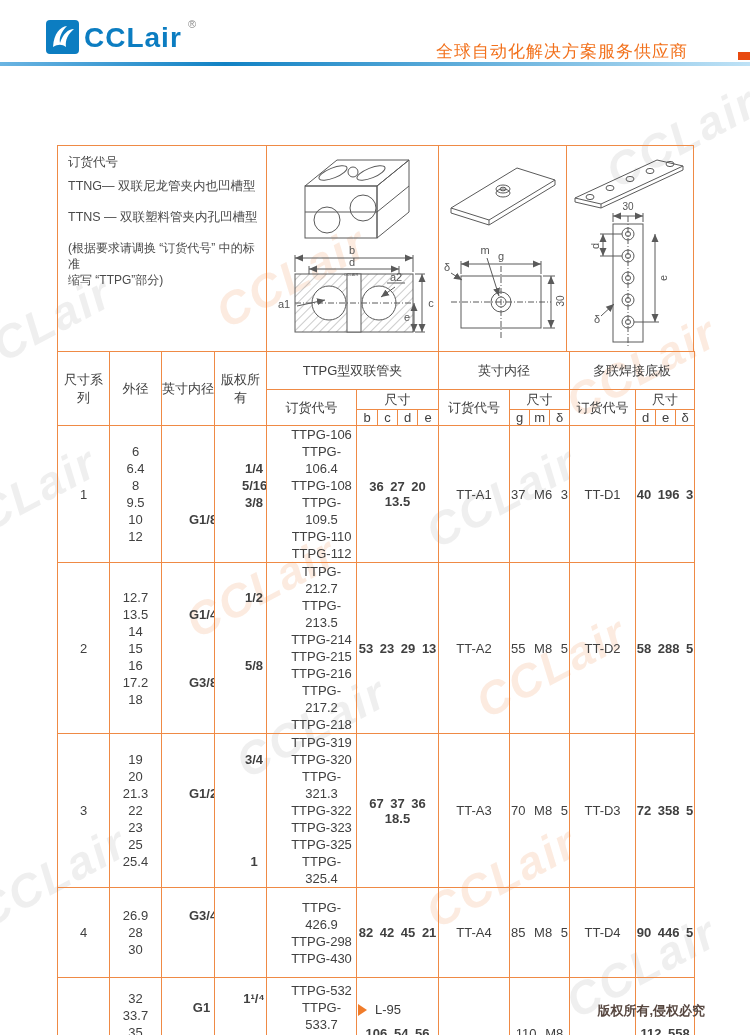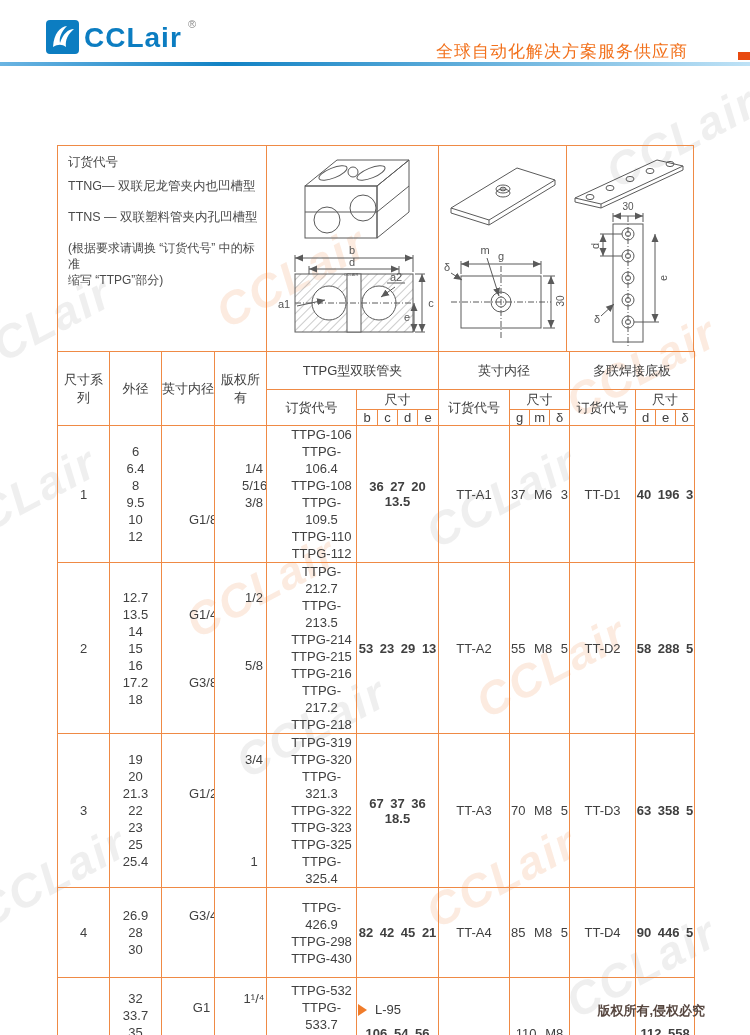--- a/index.html
+++ b/index.html
@@ -49,21 +49,21 @@
   .spec { position:absolute; left:57px; top:351px; z-index:1; border-collapse:collapse;
           table-layout:fixed; width:637px; font-size:13px; color:#404040; }
   .spec td { border:1px solid #ef8a45; text-align:center; vertical-align:middle;
              overflow:hidden; }
   .spec thead td { font-size:13px; }
   .h1 { height:38px; } .h2 { height:20px; } .h3 { height:16px; }
   .h3 td { font-size:12px; }
   .r1 { height:107px; } .r2 { height:119px; } .r3 { height:119px; }
   .r4 { height:90px; } .r5 { height:127px; }
   .pre { white-space:pre-line; line-height:17px; }
-  .tl { text-align:left; padding-left:27px; }
+  .tl { text-align:left; padding-left:27px;font-weight:bold; }
   .codes { text-align:left; padding-left:20px; }
   .sp { word-spacing:5px; }
   .sp2 { word-spacing:3px;font-weight:bold; }
 
   
   .footer { position:absolute; left:0; top:1000px; width:750px; height:20px; z-index:2; }
   .pg-mark { position:absolute; left:358px; top:4px; width:0; height:0;
              border-left:9px solid #f07c2a; border-top:6px solid transparent;
              border-bottom:6px solid transparent; }
   .pg-num { position:absolute; left:375px; top:2px; font-size:13px; color:#3c3c3c; }
@@ -404,21 +404,21 @@
 TTPG-320
 TTPG-321.3
 TTPG-322
 TTPG-323
 TTPG-325
 TTPG-325.4</td>
         <td colspan="4" class="sp2">67 37 36 18.5</td>
         <td>TT-A3</td>
         <td colspan="3" class="sp">70 M8 5</td>
         <td>TT-D3</td>
-        <td colspan="3" class="sp2">63 358 5</td>
+        <td colspan="3" class="sp2">72 358 5</td>
       </tr>
       <tr class="r4">
         <td>4</td>
         <td class="pre">26.9
 28
 30</td>
         <td class="pre tl">G3/4
 &nbsp;
 &nbsp;</td>
         <td class="pre tl">&nbsp;

